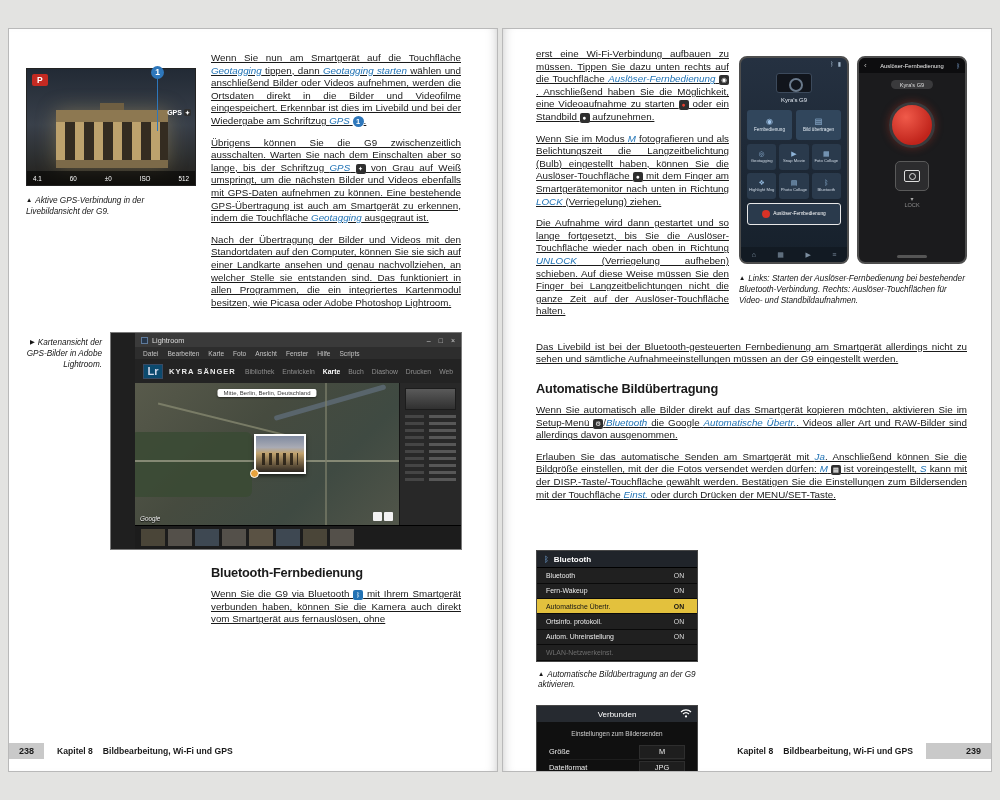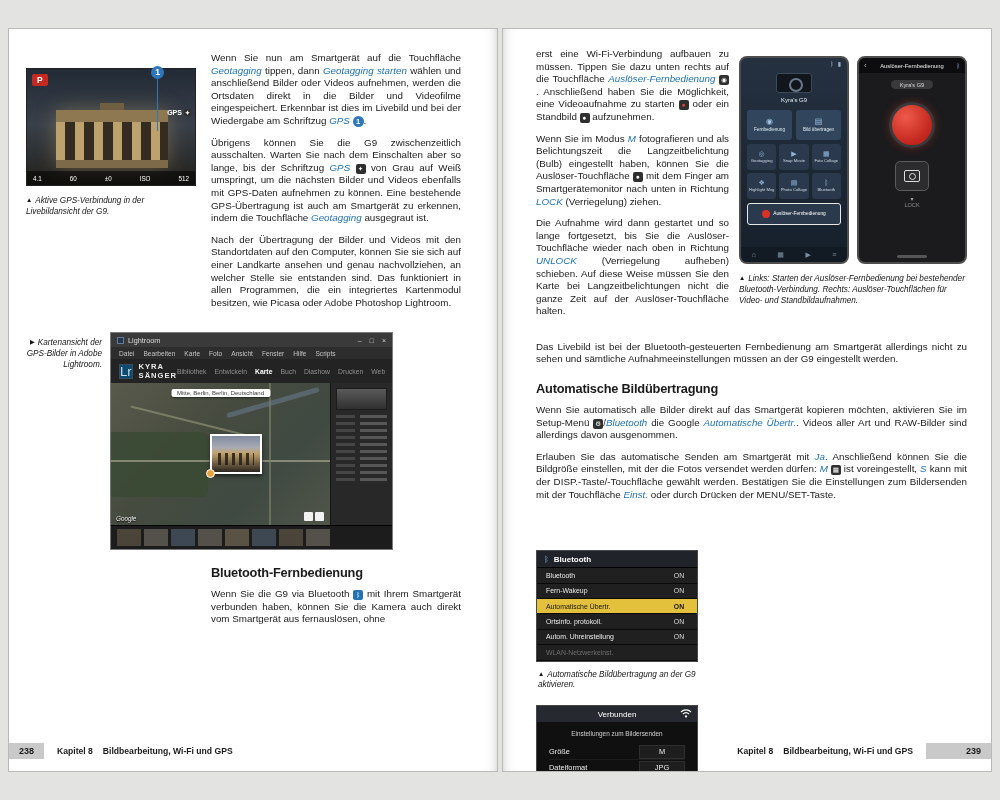--- a/index.html
+++ b/index.html
@@ -3,21 +3,21 @@
 <meta charset="utf-8">
 <style>
   * { margin:0; padding:0; box-sizing:border-box; }
   body { width:1000px; height:800px; background:#e3e3e1; font-family:"Liberation Sans", sans-serif; color:#1a1a1a; }
   .spread { display:flex; gap:4px; padding:28px 8px; }
   .page { width:490px; height:744px; background:#fff; border:1px solid #b9b9b9; position:relative; overflow:hidden; }
   .page-left  { padding:23px 36px 0 17px; box-shadow:inset -9px 0 14px -12px rgba(0,0,0,.35); }
   .page-right { padding:19px 24px 0 33px; box-shadow:inset 9px 0 14px -12px rgba(0,0,0,.35); }
 
   
-  .bodytext { font-size:9.8px; line-height:12.6px; text-align:justify; margin-bottom:9px; }
+  .bodytext { font-size:9.8px; line-height:12.6px; text-align:justify; margin-bottom:9px;text-decoration:underline; }
   h2 { font-size:12.8px; font-weight:bold; margin:15px 0 8px; letter-spacing:-.2px; }
   .c-link { color:#2173b5; font-style:italic; }
   .c-num { display:inline-block; width:11px; height:11px; line-height:11px; border-radius:50%;
            background:#2e77bb; color:#fff; font-size:7.5px; font-weight:bold; text-align:center; vertical-align:0; }
   .c-badge, .c-badge-red, .c-badge-blue { display:inline-block; min-width:10px; height:10px; line-height:10px;
            border-radius:2px; background:#2f2f2f; color:#fff; font-size:6.5px; text-align:center; padding:0 1px; vertical-align:0; }
   .c-badge-red { color:#e84030; }
   .c-badge-blue { background:#2272b4; }
   .caption { font-size:8.2px; line-height:10.8px; font-style:italic; color:#151515; }
   .cap-marker { font-style:normal; font-size:6.3px; vertical-align:1px; margin-right:3px; }
@@ -52,28 +52,28 @@
   .gate-cols { height:38px; background:repeating-linear-gradient(90deg,#bda26d 0 9px,#342c21 9px 19px); }
   .gate-base { height:8px; background:#7c6a49; }
   .lcd-mode { position:absolute; top:5px; left:5px; background:#c42a22; color:#fff; font-weight:bold; font-size:8.5px; padding:1px 5px; border-radius:2px; }
   .lcd-gps { position:absolute; top:40px; right:4px; color:#fff; font-size:7px; font-weight:bold; display:flex; gap:2px; align-items:center; }
   .lcd-gps .sat { background:#2f2f2f; border-radius:2px; font-size:6px; padding:0 1px; }
   .lcd-bottom { position:absolute; left:0; right:0; bottom:0; height:14px; background:rgba(0,0,0,.55);
                 display:flex; align-items:center; justify-content:space-between; padding:0 6px; color:#fff; font-size:6.3px; }
   .lp-margin .caption { margin-top:9px; width:168px; }
 
   
-  .lr-window { width:283px; height:218px; background:#1f1f1f; border:1px solid #7a7a7a; flex:none; }
+  .lr-window { width:352px; height:218px; background:#1f1f1f; border:1px solid #7a7a7a; flex:none;padding-left:24px; }
   .lr-titlebar { height:14px; background:#3a3a3a; display:flex; align-items:center; padding:0 6px; }
   .lr-appicon { width:7px; height:7px; background:#26364a; border:1px solid #5f7a9a; margin-right:4px; }
   .lr-title { color:#ddd; font-size:7.3px; }
   .lr-winbtns { margin-left:auto; display:flex; gap:8px; color:#ccc; font-size:7px; }
   .lr-menubar { height:12px; background:#2d2d2d; display:flex; gap:9px; align-items:center; padding:0 8px; color:#c3c3c3; font-size:6.6px; }
   .lr-header { height:24px; background:#232323; display:flex; align-items:center; padding:0 8px; }
-  .lr-logo { width:20px; height:15px; background:#0c4a6e; border:1px solid #394a63; color:#cfd8ea; font-size:13px; font-weight:normal;
+  .lr-logo { width:20px; height:15px; background:#0c4a6e; border:1px solid #394a63; color:#cfd8ea; font-size:11px; font-weight:bold;
              display:flex; align-items:center; justify-content:center; }
   .lr-identity { color:#eaeaea; font-size:7.6px; font-weight:bold; letter-spacing:1px; margin-left:6px; }
   .lr-modules { margin-left:auto; display:flex; gap:8px; font-size:6.8px; color:#8f8f8f; }
   .lr-modules .active { color:#fff; font-weight:bold; }
   .lr-body { display:flex; height:142px; }
   .lr-map { flex:1; position:relative; overflow:hidden;
             background:linear-gradient(135deg,#585a4b,#464b3f 40%,#3f4a42 70%,#515549); }
   .map-park { position:absolute; left:-4px; top:34%; width:46%; height:46%; background:#394a34; border-radius:6px; opacity:.85; }
   .map-river { position:absolute; top:12%; right:4%; width:44%; height:5px; background:#5d6a74; border-radius:3px; transform:rotate(-16deg); opacity:.85; }
   .map-road-h { position:absolute; top:54%; left:0; right:0; height:2px; background:#8d907b; opacity:.9; }
@@ -336,21 +336,21 @@
       <span>Bildbearbeitung, Wi-Fi und GPS</span>
     </div>
   </div>
 
   <div class="page page-right">
 
     <div class="rp-row1">
       <div class="rp-main1">
         <p class="bodytext"><span>erst eine Wi-Fi-Verbindung aufbauen zu müssen. Tippen Sie dazu unten rechts auf die Touchfläche </span><span class="c-link">Auslöser-Fernbedienung</span><span> </span><span class="c-badge">◉</span><span>. Anschließend haben Sie die Möglichkeit, eine Videoaufnahme zu starten </span><span class="c-badge-red">●</span><span> oder ein Standbild </span><span class="c-badge">●</span><span> aufzunehmen.</span></p>
         <p class="bodytext"><span>Wenn Sie im Modus </span><span class="c-link">M</span><span> fotografieren und als Belichtungszeit die Langzeitbelichtung (Bulb) eingestellt haben, können Sie die Auslöser-Touchfläche </span><span class="c-badge">●</span><span> mit dem Finger am Smartgerätemonitor nach unten in Richtung </span><span class="c-link">LOCK</span><span> (Verriegelung) ziehen.</span></p>
-        <p class="bodytext"><span>Die Aufnahme wird dann gestartet und so lange fortgesetzt, bis Sie die Auslöser-Touchfläche wieder nach oben in Richtung </span><span class="c-link">UNLOCK</span><span> (Verriegelung aufheben) schieben. Auf diese Weise müssen Sie den Karte bei Langzeitbelichtungen nicht die ganze Zeit auf der Auslöser-Touchfläche halten.</span></p>
+        <p class="bodytext"><span>Die Aufnahme wird dann gestartet und so lange fortgesetzt, bis Sie die Auslöser-Touchfläche wieder nach oben in Richtung </span><span class="c-link">UNLOCK</span><span> (Verriegelung aufheben) schieben. Auf diese Weise müssen Sie den Finger bei Langzeitbelichtungen nicht die ganze Zeit auf der Auslöser-Touchfläche halten.</span></p>
       </div>
 
       <div class="rp-figs1">
         <div class="phones">
 
           <div class="phone phone1">
             <div class="p1-status">
               <span>ᛒ</span>
               <span>▮</span>
             </div>

